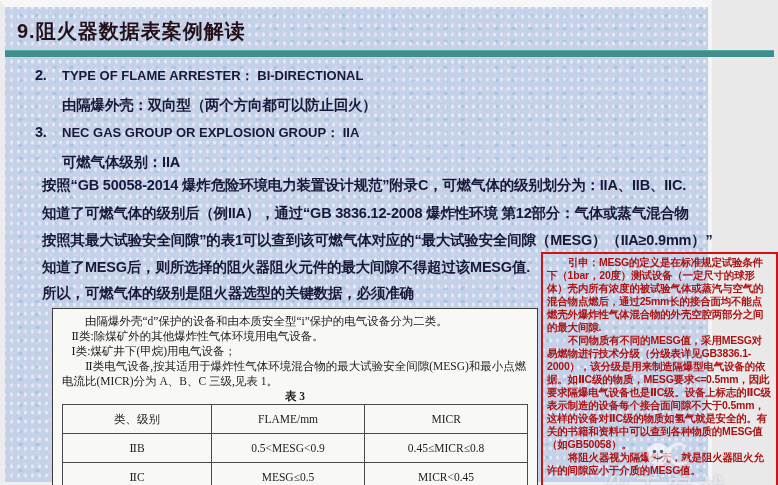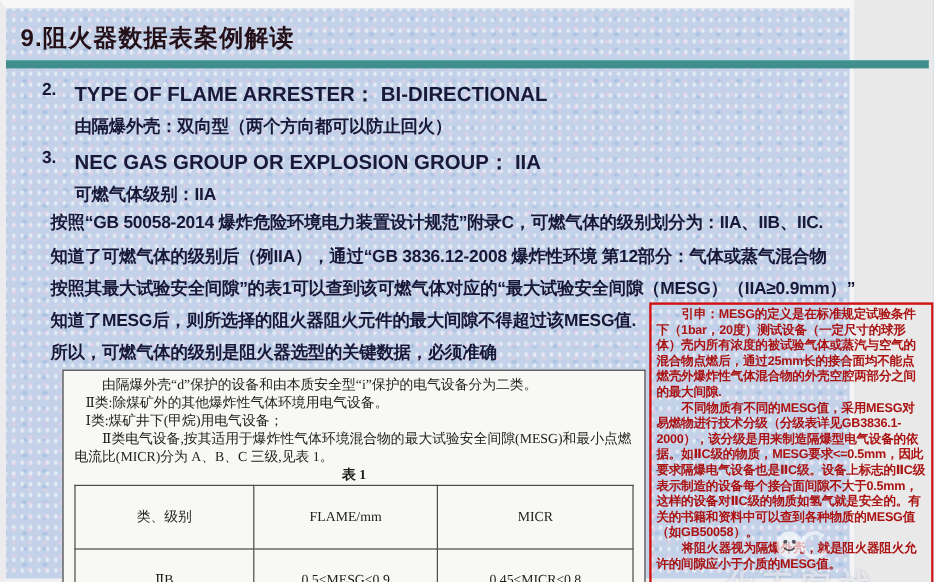--- a/index.html
+++ b/index.html
@@ -29,39 +29,39 @@
     position:absolute;left:0;top:43px;width:769px;height:6px;
     background:#3f8e8c;border-top:1px solid #5aa8a4;
   }
   .line{
     position:absolute;left:0;width:778px;white-space:nowrap;
     font-weight:bold;color:#181838;font-size:14.5px;letter-spacing:-0.2px;
   }
   .line .num{position:absolute;left:30px;}
   .line .txt{position:absolute;left:57px;}
   .line .ptxt{position:absolute;left:37px;}
-  .heading-en .txt{font-size:17px;letter-spacing:0;}
+  .heading-en .txt{font-size:13px;letter-spacing:0;}
 
   .excerpt-box{
     position:absolute;left:47px;top:301px;width:486px;height:180px;box-sizing:border-box;
     background:#f8f8f4;border:1.5px solid #3c3c3c;padding:5px 9px 4px 9px;
     font-family:"Liberation Serif","DejaVu Serif",serif;
     color:#1d1d1d;font-size:11.5px;line-height:15px;
   }
   .excerpt-box p{margin:0;}
   .indent2{text-indent:2em;}
   .indent1{text-indent:0.8em;}
   .tbl-caption{text-align:center;font-weight:bold;margin:1px 0 2px 0;}
   table.mesg{
     width:100%;border-collapse:collapse;table-layout:fixed;
     font-size:11.5px;
   }
   table.mesg th,table.mesg td{
     border:1px solid #4a4a4a;text-align:center;height:20px;
-    font-weight:normal;padding:16px;
+    font-weight:normal;padding:4px;
   }
   table.mesg col.c1{width:32%;} table.mesg col.c2{width:33%;} table.mesg col.c3{width:35%;}
 
   .note-box{
     position:absolute;left:536px;top:245px;width:237px;height:236px;box-sizing:border-box;
     border:2px solid #d01212;padding:2px 4px;
     color:#ab1313;font-weight:bold;font-size:10.5px;line-height:13px;
     letter-spacing:-0.2px;
   }
   .note-box p{margin:0;text-indent:2em;}
@@ -115,21 +115,21 @@
   </div>
   <div class="line" style="top:277px;width:500px">
     <span class="ptxt">所以，可燃气体的级别是阻火器选型的关键数据，必须准确</span>
   </div>
 
   <div class="excerpt-box">
     <p class="indent2">由隔爆外壳“d”保护的设备和由本质安全型“i”保护的电气设备分为二类。</p>
     <p class="indent1">Ⅱ类:除煤矿外的其他爆炸性气体环境用电气设备。</p>
     <p class="indent1">Ⅰ类:煤矿井下(甲烷)用电气设备；</p>
     <p class="indent2">Ⅱ类电气设备,按其适用于爆炸性气体环境混合物的最大试验安全间隙(MESG)和最小点燃电流比(MICR)分为 A、B、C 三级,见表 1。</p>
-    <p class="tbl-caption">表 1</p>
+    <p class="tbl-caption">表 3</p>
     <table class="mesg">
       <colgroup>
           <col class="c1">
           <col class="c2">
           <col class="c3">
         </colgroup>
       <tbody>
           <tr>
         <th>类、级别</th>
         <th>FLAME/mm</th>

